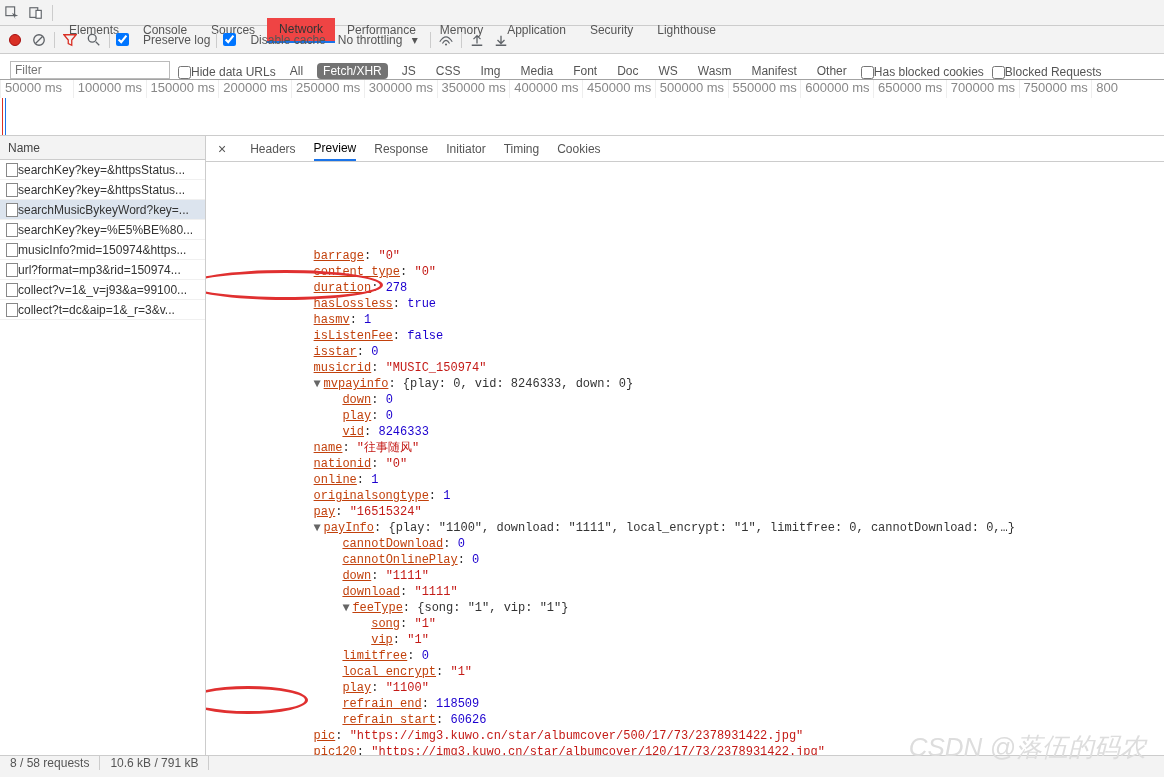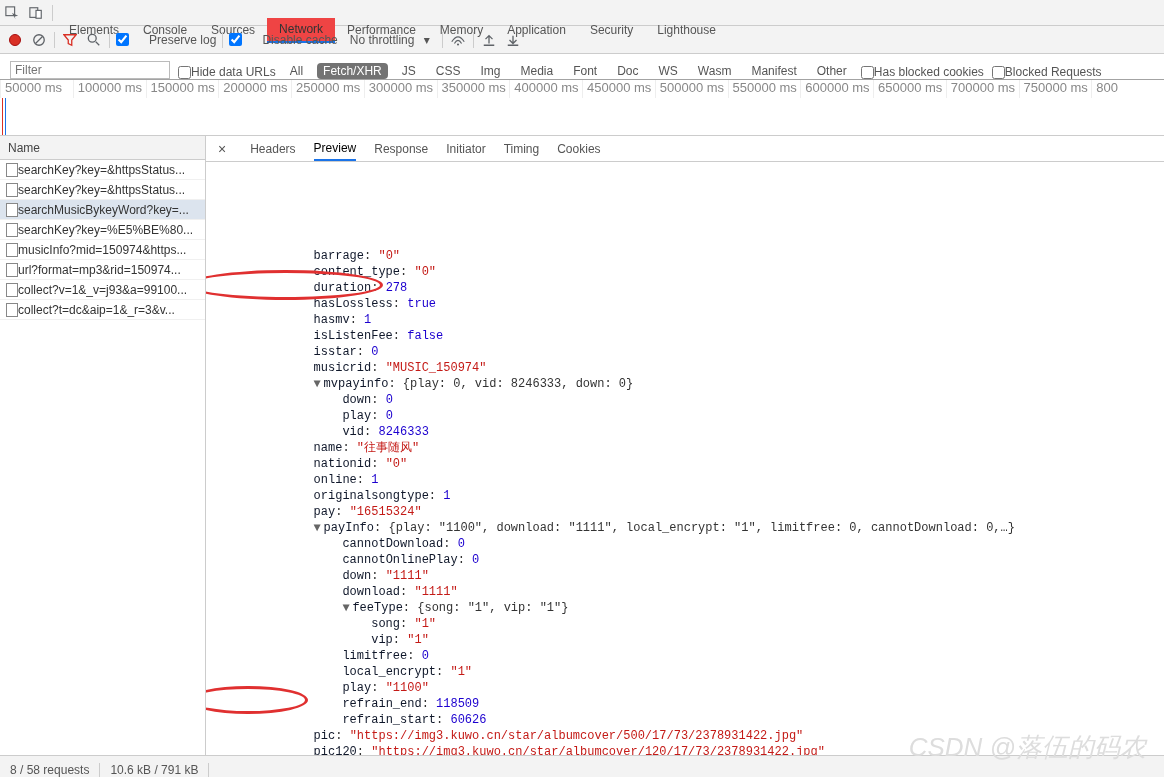--- a/index.html
+++ b/index.html
@@ -68,21 +68,21 @@
     border-radius: 50%;
     background: #d93025;
     border: 1px solid #a50e0e;
   }
   .net-toolbar .icon-svg {
     width: 18px; height:18px;
     display:flex;align-items:center;justify-content:center;
     color:#5f6368;
   }
   .net-toolbar .sep-v { width:1px; height:16px; background:#ccc; }
-  .net-toolbar label { display:flex; align-items:center; gap:20px; }
+  .net-toolbar label { display:flex; align-items:center; gap:14px; }
 
   
   .filter-bar {
     display: flex;
     align-items: flex-end;
     height: 26px;
     border-bottom: 1px solid #a3a3a3;
     font-size: 12px;
     color: #555;
     padding-left: 10px;
@@ -210,21 +210,21 @@
     flex:1;
     overflow: auto;
     padding: 6px 0 6px 50px;
     font-family: Consolas, "Courier New", monospace;
     font-size: 12px;
     line-height: 16px;
     white-space: pre;
     position: relative;
   }
   .preview .line { white-space: pre; }
-  .k   { color: #0f172a; }            
+  .k   { color: #c2410c; text-decoration: underline; }            
   .s   { color: #c41a16; }            
   .n   { color: #1c00cf; }            
   .b   { color: #1c00cf; }            
   .p   { color: #333; }               
   .arrow { color: #666; display:inline-block; width:10px;}
 
   .ring {
     position: absolute;
     border: 3px solid #e03030;
     border-radius: 50%;
@@ -232,21 +232,21 @@
     pointer-events: none;
   }
 
   
   .status {
     position: absolute;
     bottom: 0; left:0; right:0;
     height: 22px;
     border-top:1px solid #ccc;
     display:flex;
-    align-items:flex-end;
+    align-items:flex-start;
     font-size:12px;
     color:#555;
     background:#f3f3f3;
   }
   .status .cell {
     padding:0 10px;
     border-right:1px solid #ccc;
   }
 
   .watermark {

